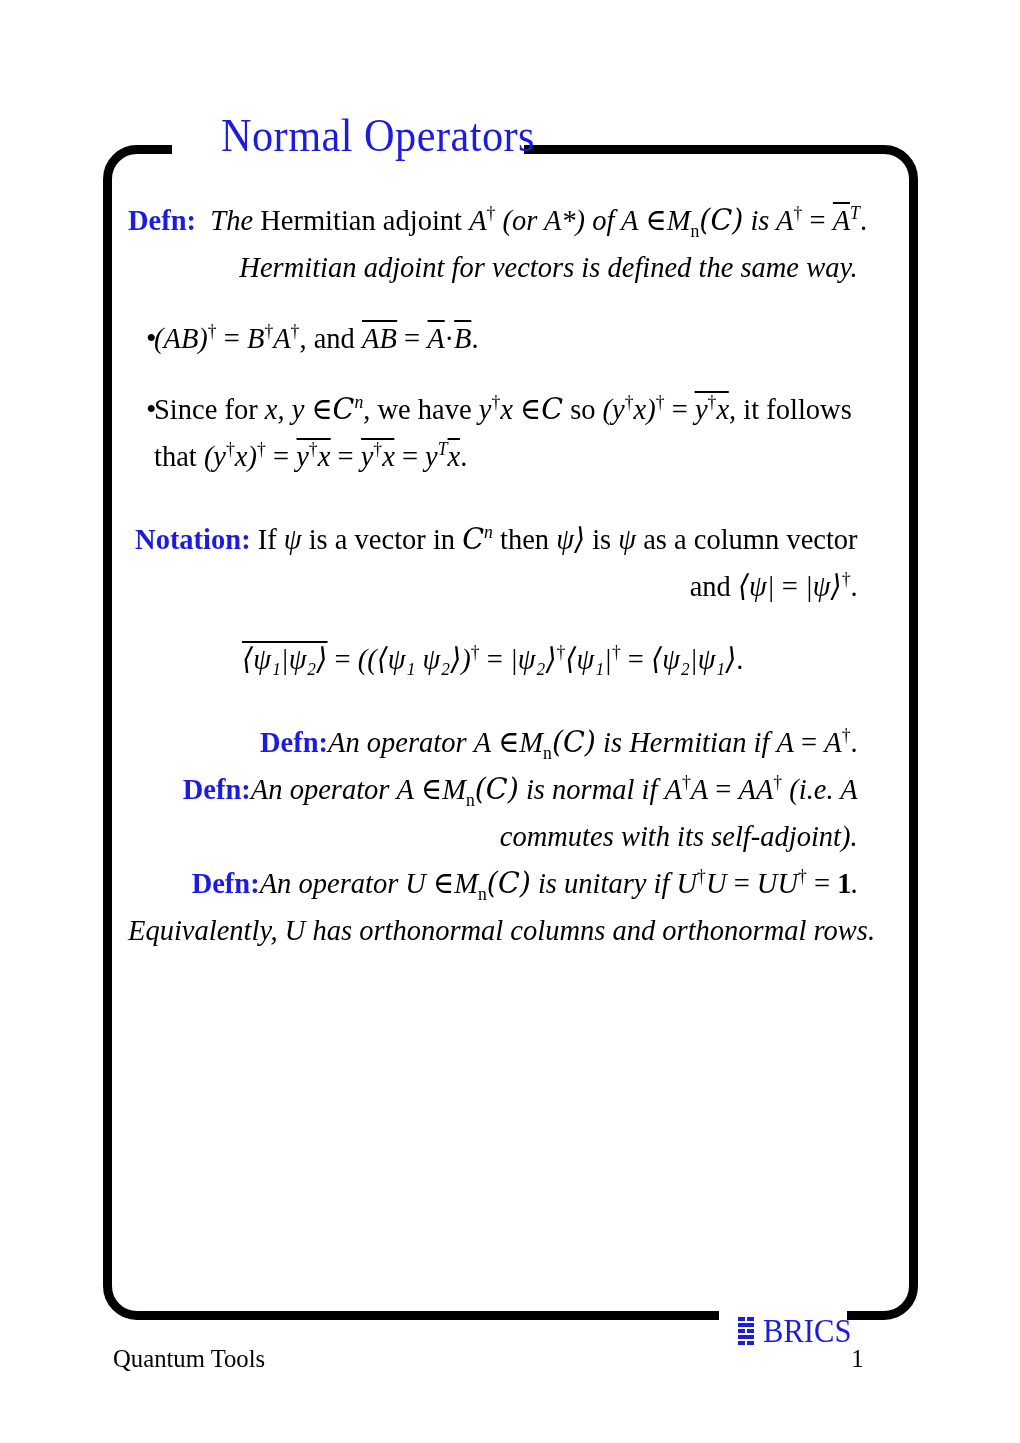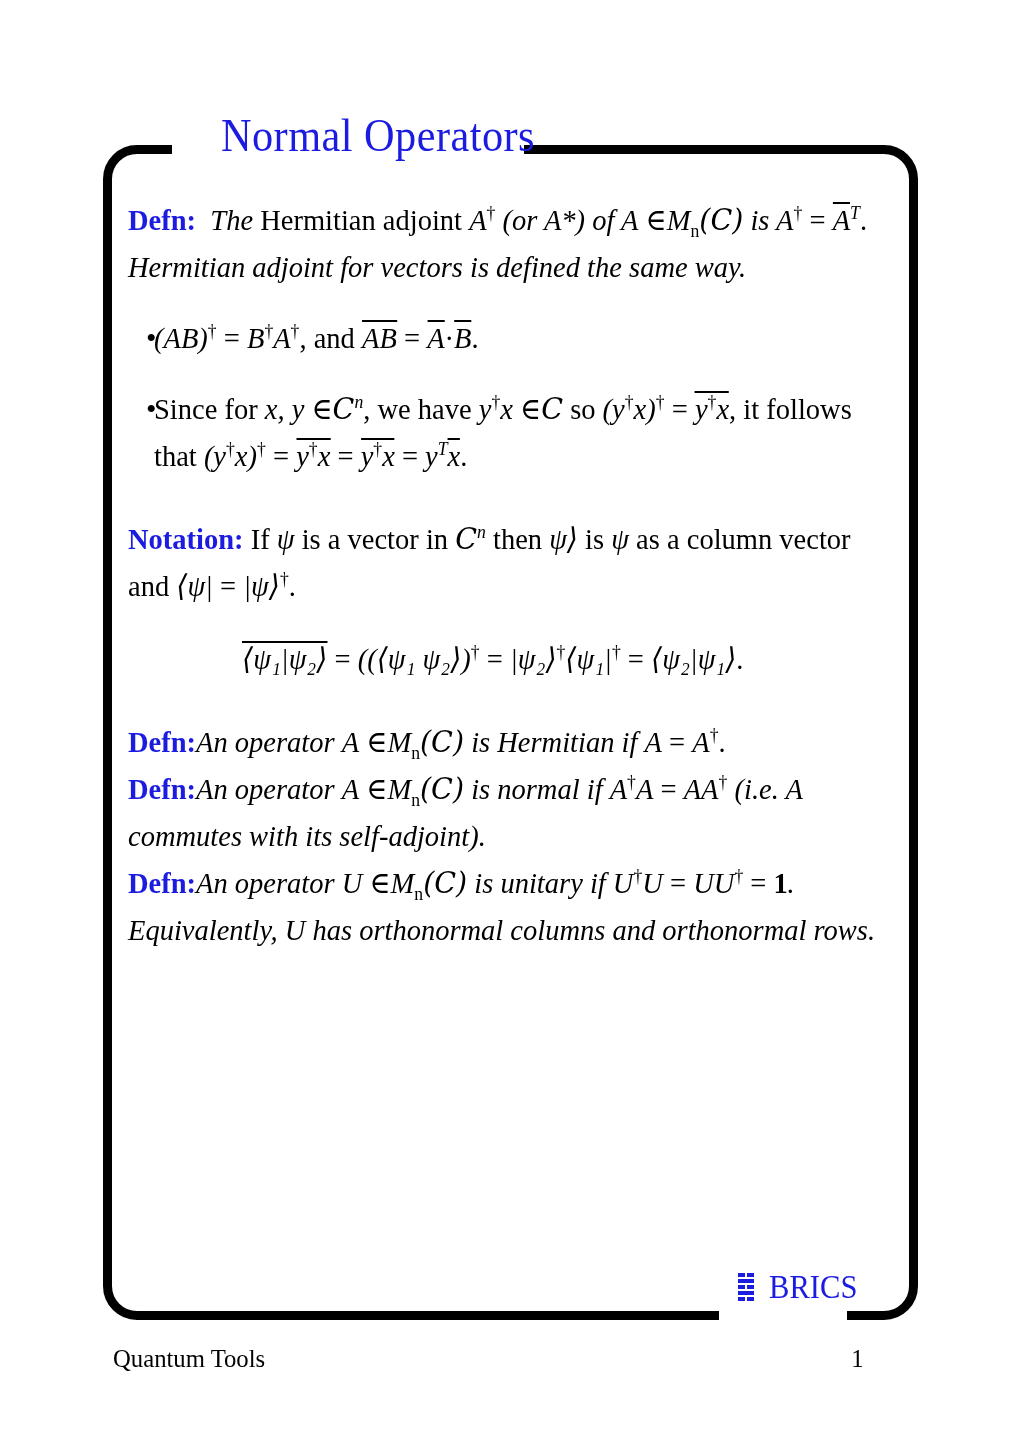--- a/index.html
+++ b/index.html
@@ -59,24 +59,24 @@
     position: absolute;
     right: 62px;
     bottom: -14px;
     width: 128px;
     height: 26px;
     background: #ffffff;
   }
   #brics-logo {
     position: absolute;
     left: 738px;
-    top: 1268px;
+    top: 1312px;
     display: flex;
     align-items: center;
-    gap: 14px;
+    gap: 8px;
     height: 38px;
   }
   #brics-logo .bars {
     display: grid;
     grid-template-columns: 7px 7px;
     grid-auto-rows: 4px;
     gap: 2px 2px;
     margin-right: 1px;
   }
   #brics-logo .bars i { display: block; background: #1c1ce0; height: 4px; }
@@ -92,21 +92,21 @@
   }
 
   
   #content {
     position: absolute;
     left: 128px;
     top: 196px;
     width: 768px;
   }
 
-  .blk { margin: 0 0 0 0; }
+  .blk { margin: 0 0 0 0; text-align: right; }
 
   .line {
     font-size: 30px;
     line-height: 47px;
     white-space: nowrap;
     transform: scaleX(0.95);
     transform-origin: left center;
   }
 
   .kw {

